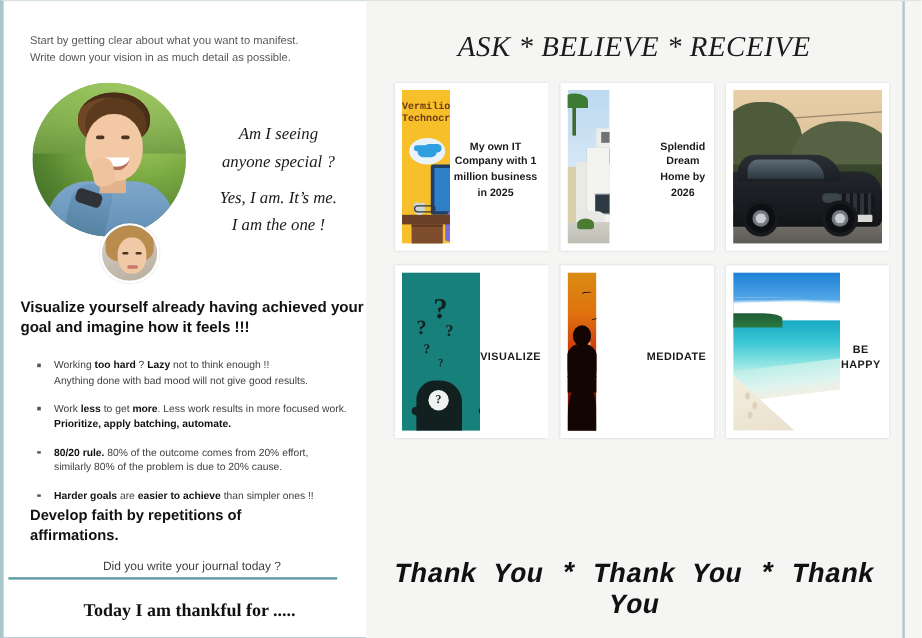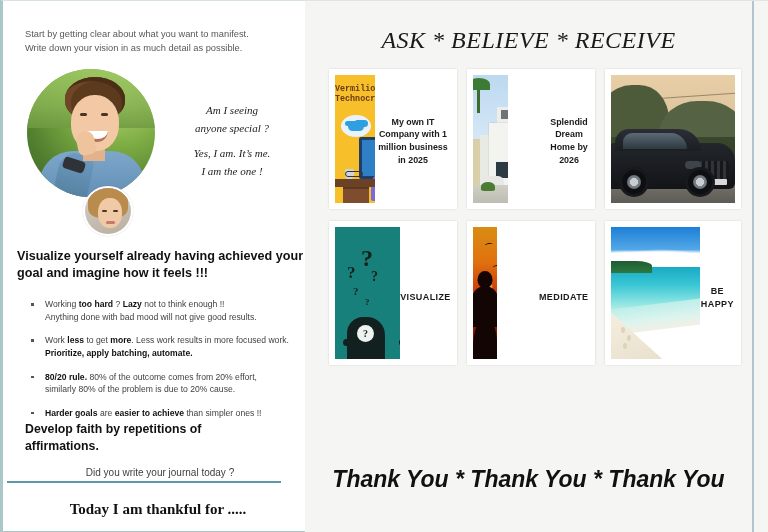--- a/index.html
+++ b/index.html
@@ -140,21 +140,21 @@
   }
 
   
   .quote {
     position: absolute;
     left: 155px; top: 100px;
     width: 148px;
     text-align: center;
     font-family: "Liberation Serif", serif;
     font-style: italic;
-    font-size: 11px;
+    font-size: 14px;
     line-height: 1.65;
     color: #1b1b1b;
   }
 
   .headline {
     position: absolute;
     left: 14px; top: 247px;
     width: 288px;
     font-size: 12.6px;
     font-weight: bold;
@@ -244,21 +244,21 @@
     font-style: italic;
     font-size: 24px;
     letter-spacing: .5px;
     color: #1a1a1a;
   }
   .banner-bottom {
     position: absolute;
     left: 0; top: 465px;
     width: 447px;
     text-align: center;
-    font-family: Liberation Sans, sans-serif;
+    font-family: Liberation Mono, monospace;
     font-style: italic;
     font-weight: bold;
     font-size: 23px;
     color: #111111;
   }
 
   .grid {
     position: absolute;
     left: 24px; top: 68px;
     width: 412px;

